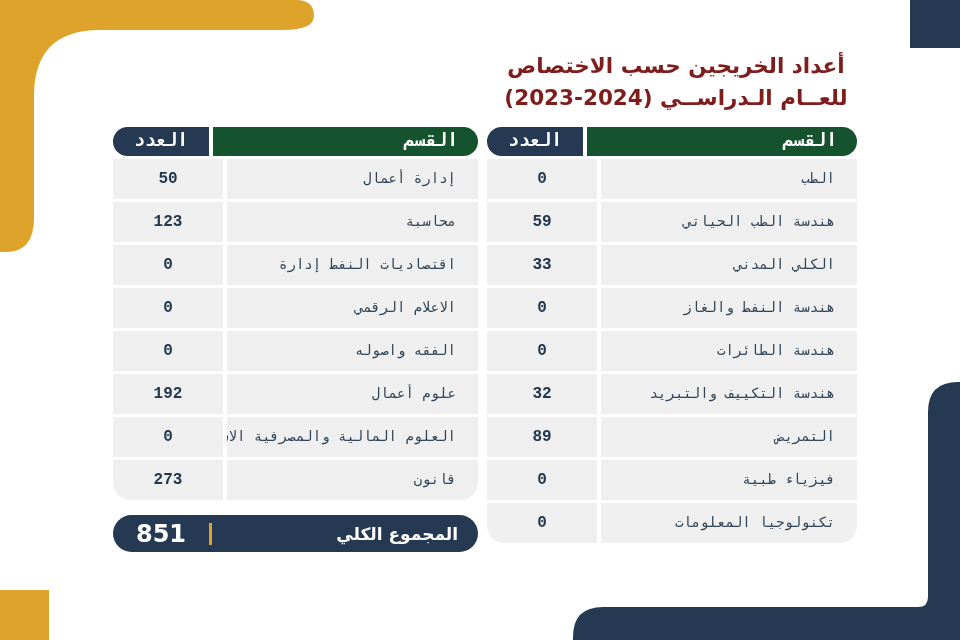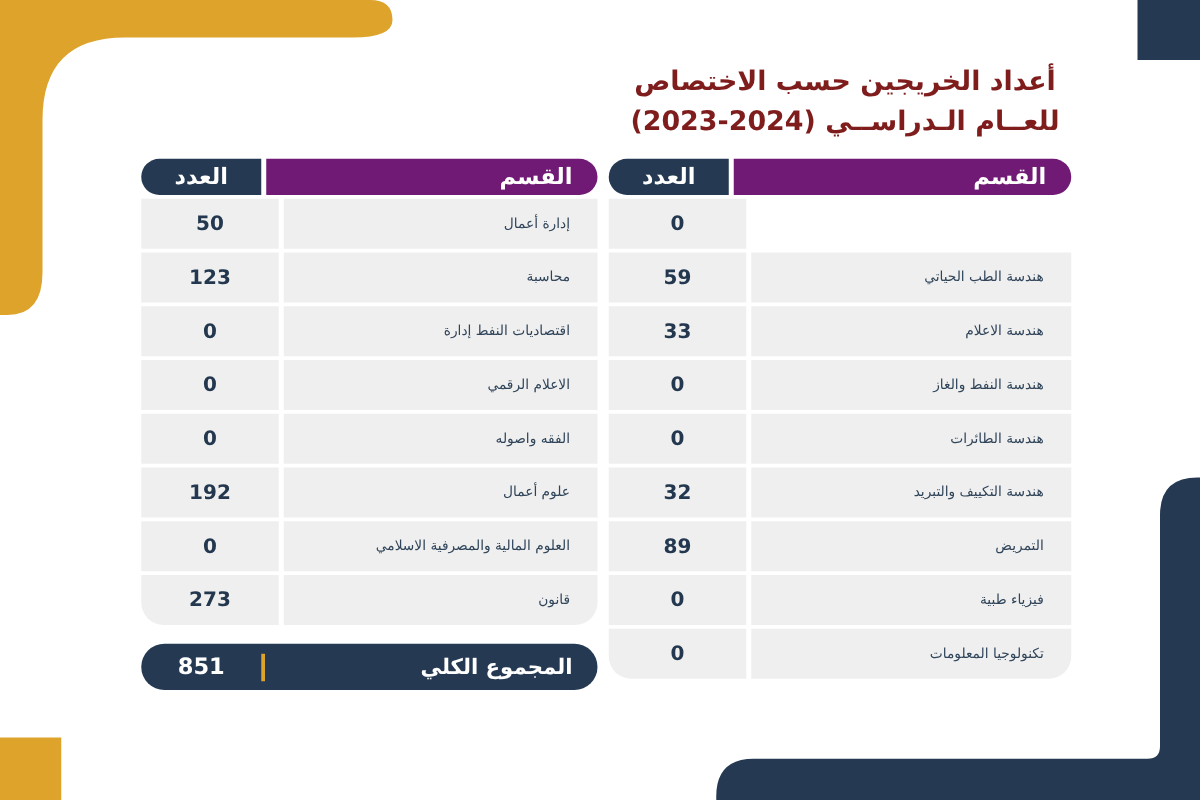--- a/index.html
+++ b/index.html
@@ -12,55 +12,55 @@
   .deco.tr { left:910px; top:0; width:50px; height:48px; background:#253A52; }
   .deco.bl { left:0; top:590px; width:49px; height:50px; background:#DDA32B; }
   .deco.br { left:570px; top:380px; }
 
   .title {
     position:absolute; top:50px; right:102px; width:364px;
     text-align:center; color:#7f1d1d; font-weight:bold;
     font-size:21.5px; line-height:1.5;
   }
 
-  .gtable { position:absolute; }
+  .gtable { position:absolute;font-family:Liberation Mono, monospace; }
   .gtable.right-table { left:487px; top:127px; width:370px; }
   .gtable.left-table  { left:113px; top:127px; width:365px; }
 
   .thead { display:flex; gap:4px; height:29px; margin-bottom:3px; }
   .hnum {
     width:96px; background:#253A52; color:#ffffff;
     border-radius:15px 0 0 15px; text-align:center;
     line-height:29px; font-weight:bold; font-size:18px;
   }
   .hdept {
-    flex:1; background:#701a75; color:#ffffff;
+    flex:1; background:#14532d; color:#ffffff;
     border-radius:0 15px 15px 0; padding:0 20px;
     line-height:29px; font-weight:bold; font-size:18px;
   }
 
   .trow { display:flex; gap:4px; height:40px; margin-bottom:3px; }
   .cnum {
     width:110px; background:#EFEFEF; text-align:center;
     line-height:40px; font-weight:bold; font-size:16px; color:#23374E;
   }
   .cdept {
     flex:1; background:#EFEFEF; padding:0 22px;
-    line-height:40px; font-size:11px; color:#2F4459;
+    line-height:40px; font-size:14px; color:#2F4459;
     white-space:nowrap; overflow:hidden;
   }
   .trow:last-child .cnum  { border-radius:0 0 0 18px; }
   .trow:last-child .cdept { border-radius:0 0 18px 0; }
 
   .total {
     position:absolute; left:113px; top:515px; width:365px; height:37px;
     background:#253A52; border-radius:19px;
     display:flex; align-items:center;
   }
-  .tnum  { width:96px; text-align:center; color:#fff; font-weight:bold; font-size:18px; }
+  .tnum  { width:96px; text-align:center; color:#fff; font-weight:bold; font-size:24px; }
   .tdiv  { width:3px; height:22px; background:#DDA32B; }
   .tlabel{ flex:1; color:#fff; font-weight:bold; font-size:17px; padding:0 20px;text-align:right; }
 </style>
 </head>
 <body>
 
 <div class="canvas">
 
   <svg class="deco tl" width="320" height="256" viewBox="0 0 320 256" aria-hidden="true">
     <path d="M0 0 H296 Q314 0 314 16 Q314 30 282 30 H100 Q34 30 34 96 V218 Q34 252 6 252 H0 Z" fill="#DDA32B"></path>
@@ -76,28 +76,29 @@
     <div>للعــام الـدراســي (2024-2023)</div>
   </div>
 
   <div class="gtable right-table">
     <div class="thead">
       <div class="hnum" dir="rtl">العدد</div>
       <div class="hdept" dir="rtl">القسم</div>
     </div>
     <div class="trow">
       <div class="cnum">0</div>
+      <div class="cdept" dir="rtl">الطب</div>
     </div>
     <div class="trow">
       <div class="cnum">59</div>
       <div class="cdept" dir="rtl">هندسة الطب الحياتي</div>
     </div>
     <div class="trow">
       <div class="cnum">33</div>
-      <div class="cdept" dir="rtl">هندسة الاعلام</div>
+      <div class="cdept" dir="rtl">الكلي المدني</div>
     </div>
     <div class="trow">
       <div class="cnum">0</div>
       <div class="cdept" dir="rtl">هندسة النفط والغاز</div>
     </div>
     <div class="trow">
       <div class="cnum">0</div>
       <div class="cdept" dir="rtl">هندسة الطائرات</div>
     </div>
     <div class="trow">

